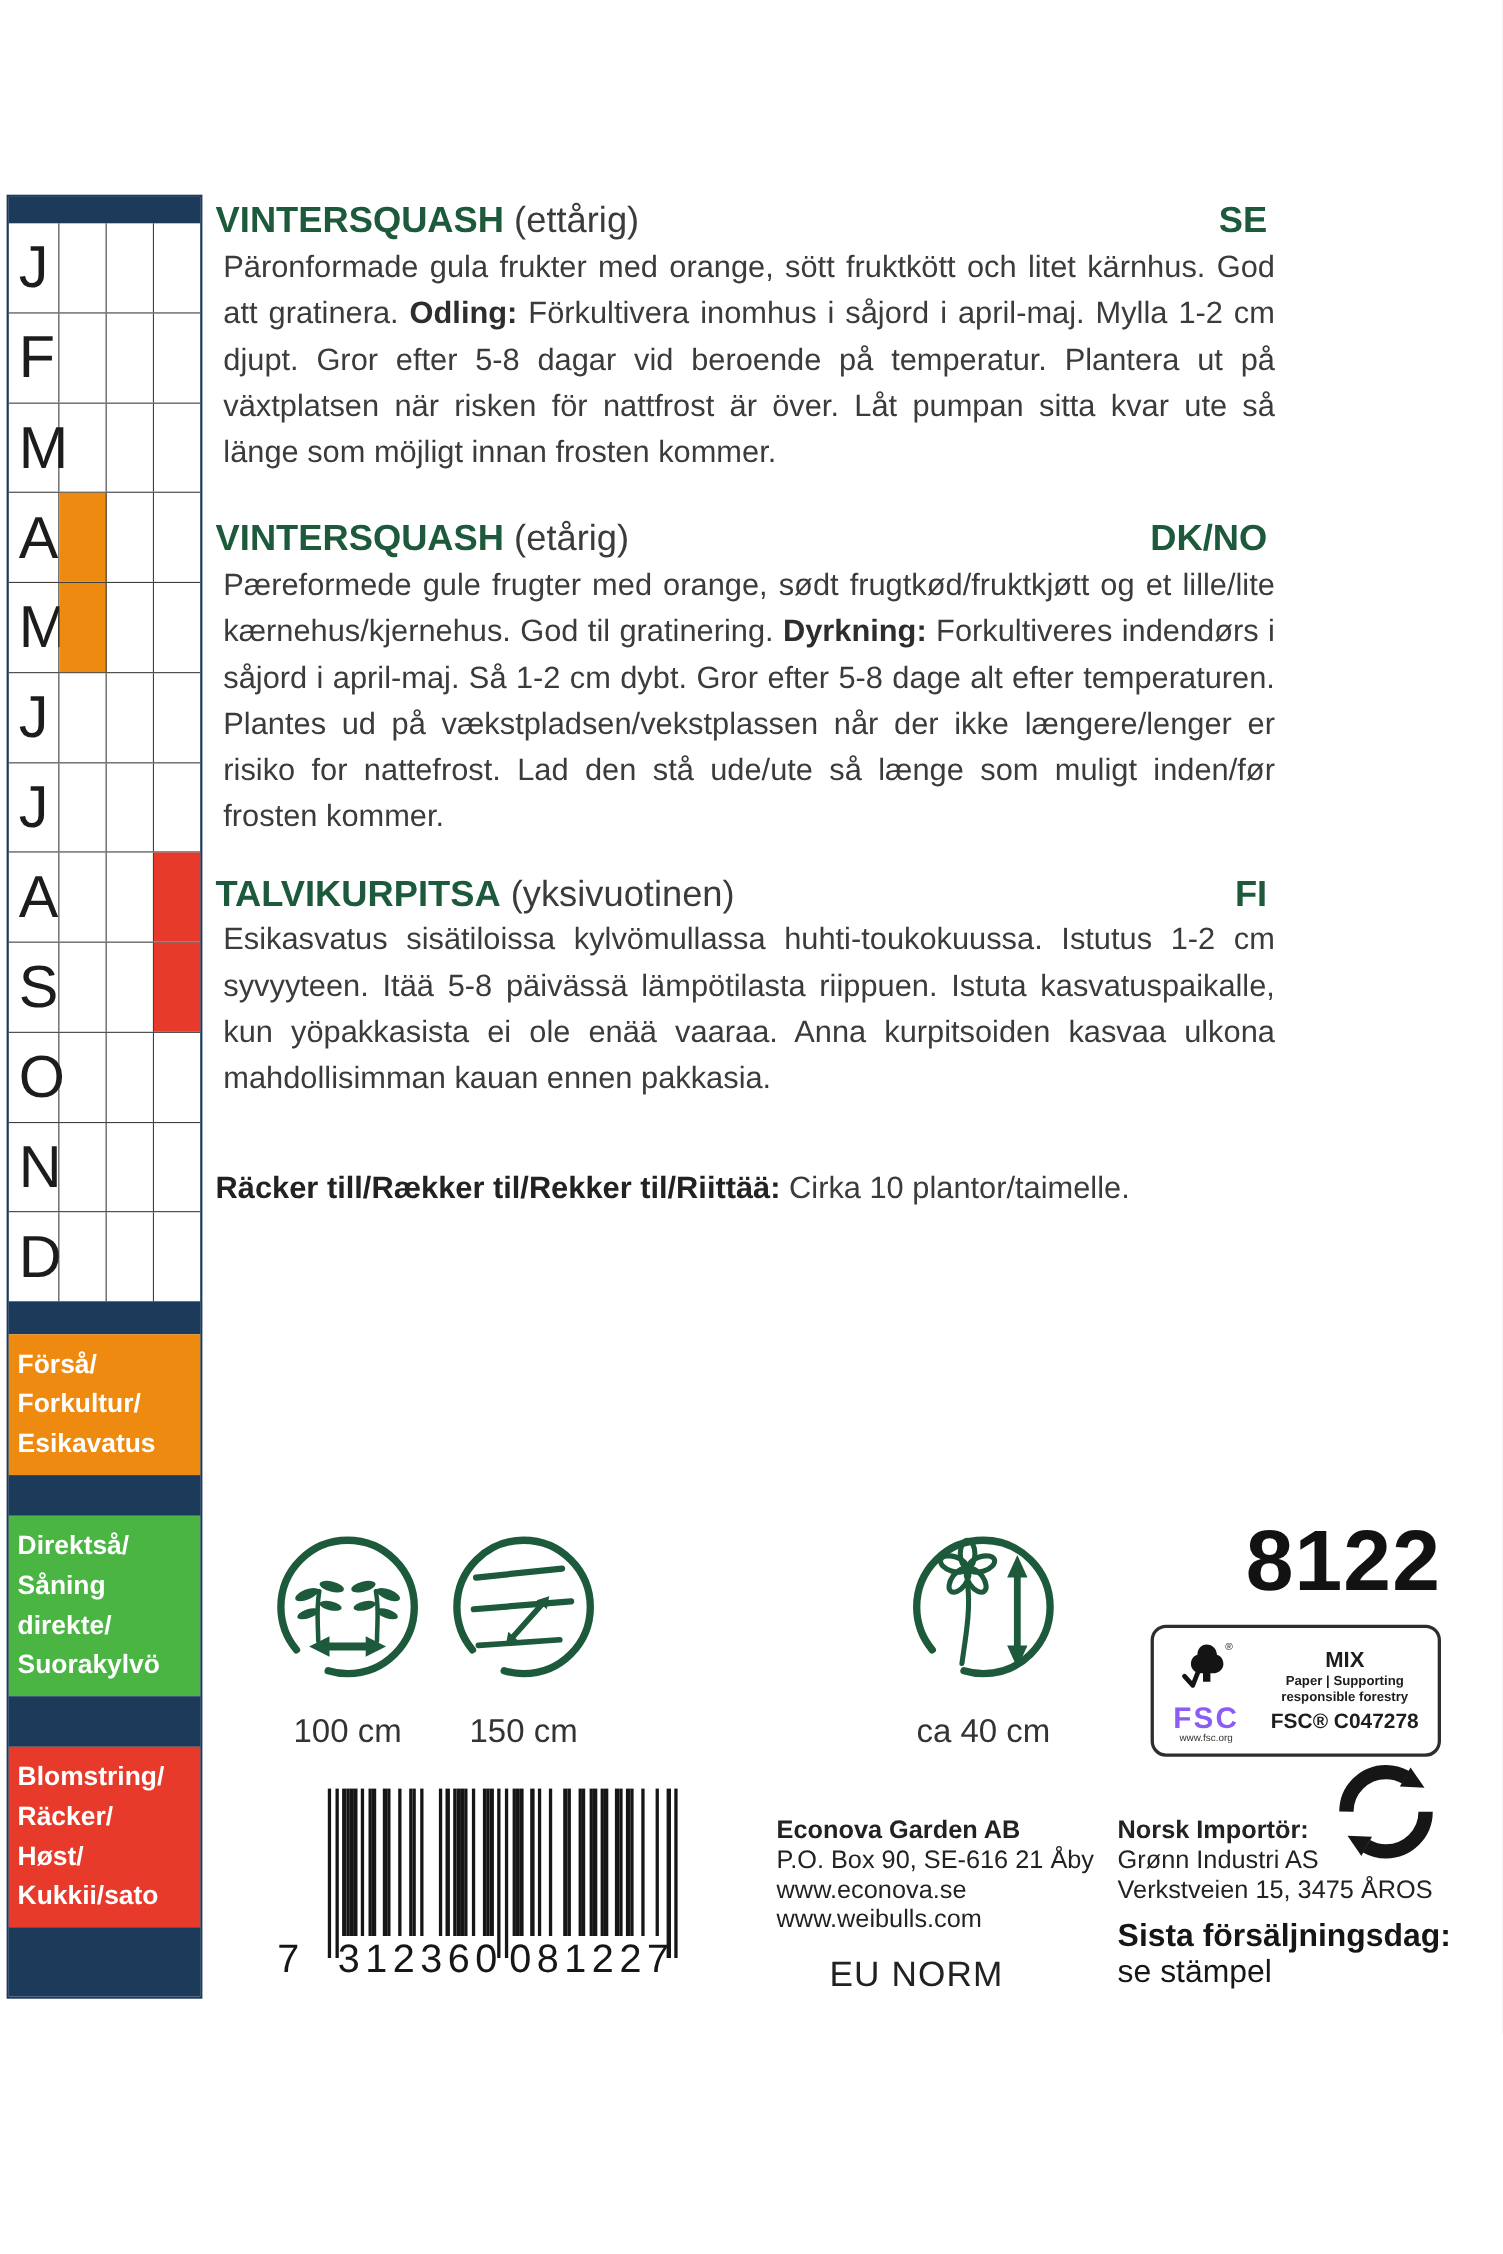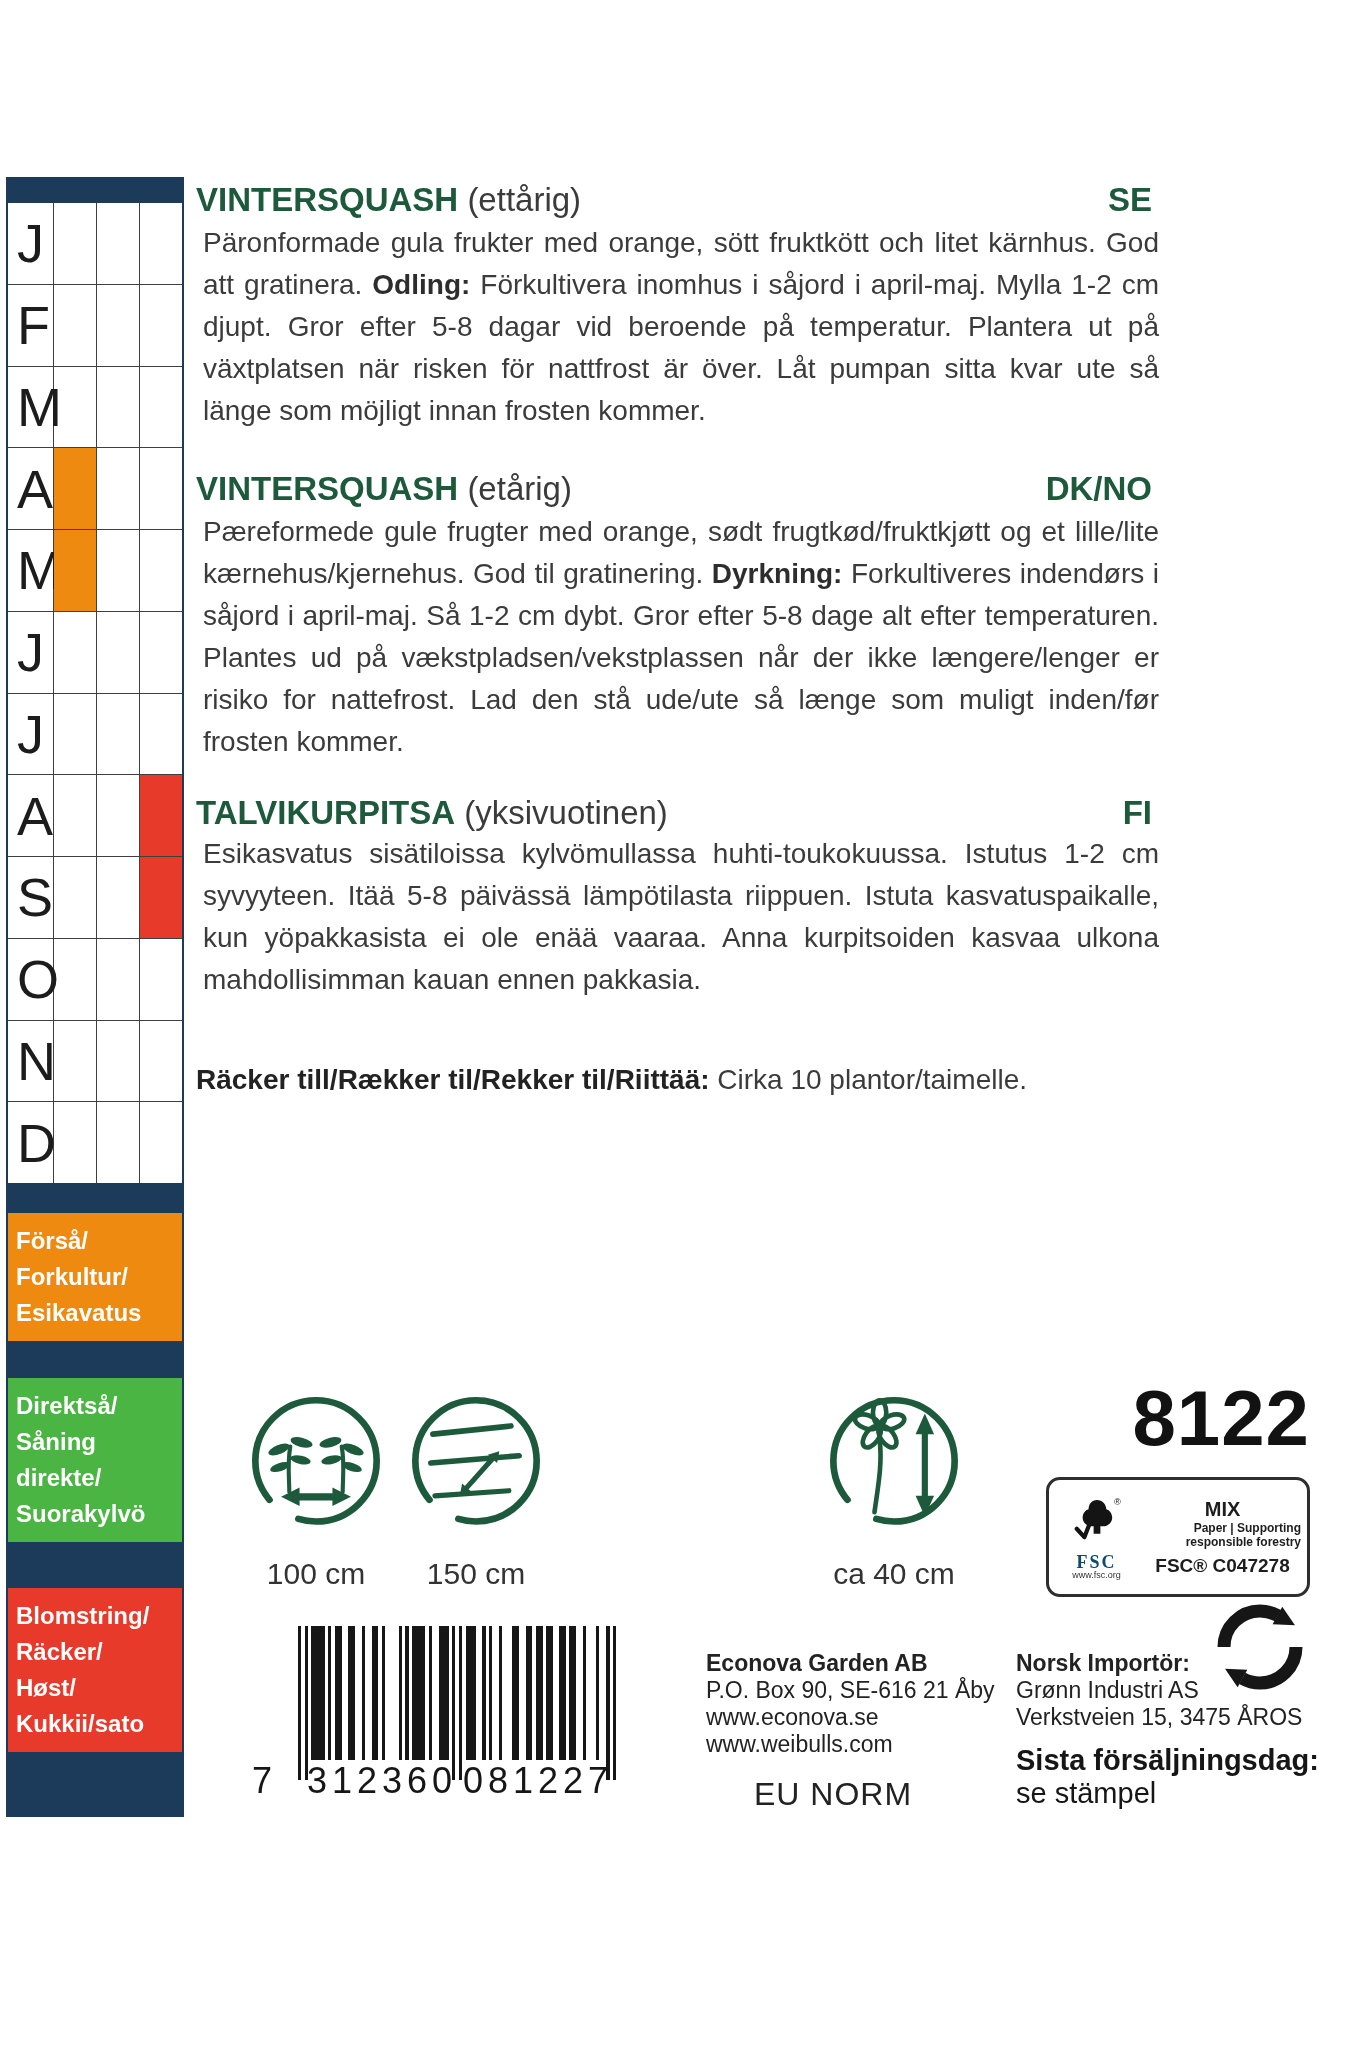--- a/index.html
+++ b/index.html
@@ -41,26 +41,26 @@
   .lf,.hd,.dot{fill:var(--dgreen);stroke:none;}
   .ar{stroke:var(--dgreen);fill:none;stroke-linecap:round;}
   .seed{fill:#fff;stroke:var(--dgreen);}
 
   
   .artno{position:absolute;left:1020px;top:1379px;width:290px;text-align:right;
     font-size:78px;font-weight:bold;color:#121212;letter-spacing:1px;line-height:1;}
   .fsc{position:absolute;left:1046px;top:1477px;width:264px;height:120px;border:3px solid #2e2e2e;
     border-radius:14px;box-sizing:border-box;display:flex;align-items:center;background:#fff;}
   .fsc-left{width:95px;text-align:center;line-height:1;}
-  .fsc-acronym{font-family:Liberation Serif, serif;font-size:18px;font-weight:bold;
-    letter-spacing:2px;color:#0c4a6e;margin-top:1px;}
+  .fsc-acronym{font-family:Liberation Sans, sans-serif;font-size:27px;font-weight:bold;
+    letter-spacing:2px;color:#8b5cf6;margin-top:1px;}
   .fsc-url{font-size:9px;color:#333;}
   .fsc-right{flex:1;text-align:center;color:#1d1d1d;padding-right:6px;}
   .fsc-mix{font-size:20px;font-weight:bold;}
-  .fsc-sub{font-size:12px;font-weight:bold;line-height:14px;text-align:right;}
+  .fsc-sub{font-size:12px;font-weight:bold;line-height:14px;}
   .fsc-lic{font-size:19px;font-weight:bold;margin-top:6px;}
   .recycle{position:absolute;left:1210px;top:1597px;}
 
   
   .barcode{position:absolute;left:298px;top:1626px;width:320px;height:154px;}
   .bc-bar{position:absolute;top:0;background:#161616;}
   .bc-first{position:absolute;left:252px;top:1760px;font-size:36px;color:#161616;}
   .bc-left{position:absolute;left:307px;top:1760px;font-size:36px;letter-spacing:5px;color:#161616;}
   .bc-right{position:absolute;left:463px;top:1760px;font-size:36px;letter-spacing:5px;color:#161616;}
 

